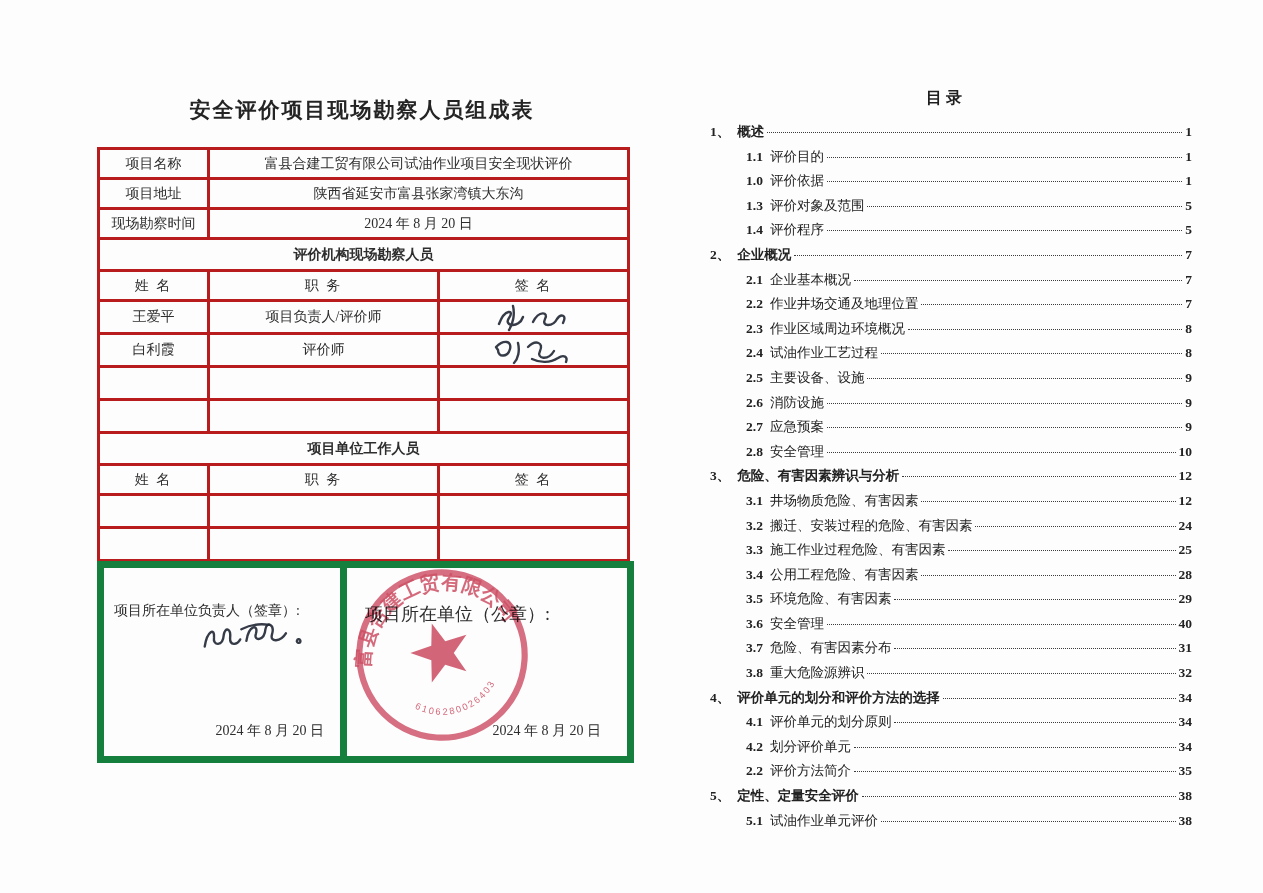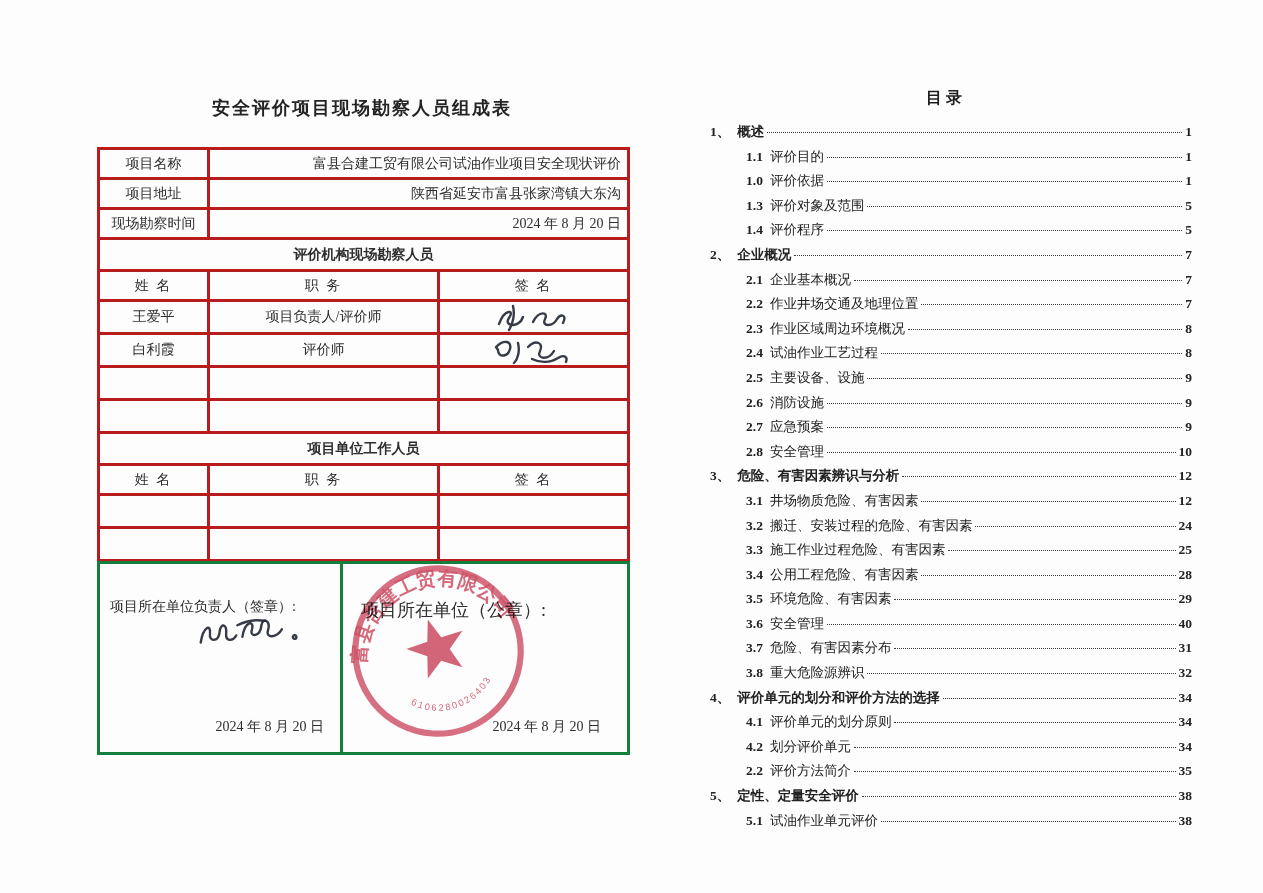--- a/index.html
+++ b/index.html
@@ -6,43 +6,43 @@
   body{
     width:1263px;height:893px;overflow:hidden;position:relative;
     background:#fdfdfd;
     font-family:"Liberation Serif","DejaVu Serif",serif;
     color:#2b2b2b;
   }
   
   .form-title{
     position:absolute;left:97px;top:96px;width:530px;
     text-align:center;font-family:"Liberation Sans","DejaVu Sans",sans-serif;
-    font-weight:bold;font-size:18px;letter-spacing:2px;color:#242424;
+    font-weight:bold;font-size:21px;letter-spacing:2px;color:#242424;
   }
   .form-wrap{position:absolute;left:97px;top:147px;width:530px;}
   table.form{border-collapse:collapse;width:530px;table-layout:fixed;}
   table.form td{
     border:3px solid #b91c1c;font-size:14px;color:#2e2e2e;
     padding:0 6px;overflow:hidden;white-space:nowrap;
   }
   .rh30{height:30px}.rh32{height:32px}.rh33{height:33px}.rh36{height:36px}
   td.lbl{text-align:center;}
-  td.val{text-align:right;padding-left:14px;}
+  td.val{text-align:center;padding-left:14px;}
   td.sec{
     text-align:center;font-family:"Liberation Sans","DejaVu Sans",sans-serif;
     font-weight:bold;font-size:15px;color:#242424;
   }
   td.ch{text-align:center;letter-spacing:2px;margin-top:44px;}
   td.cc{text-align:center;}
   td.sigcell{text-align:center;padding:0;}
   svg.sig{display:inline-block;vertical-align:middle;}
   svg.sig path{fill:none;stroke:#252a38;stroke-width:2.4;stroke-linecap:round;stroke-linejoin:round;opacity:.92;}
   
   table.footerblk{border-collapse:collapse;width:530px;table-layout:fixed;margin-top:-1px;}
-  table.footerblk td{border:3px solid #15803d;vertical-align:top;position:relative;height:188px;padding:0;}
+  table.footerblk td{border:7px solid #15803d;vertical-align:top;position:relative;height:188px;padding:0;}
   .fl-label{position:absolute;top:34px;left:10px;font-size:14px;color:#2e2e2e;white-space:nowrap;}
   .fr-label{position:absolute;top:34px;left:18px;font-size:18px;color:#2e2e2e;white-space:nowrap;z-index:1;}
   .fl-sig{position:absolute;top:48px;left:92px;transform:rotate(-5deg);}
   .f-date{position:absolute;bottom:16px;right:16px;font-size:14px;color:#2e2e2e;}
   .f-date.r{right:26px;}
   
   .seal{
     position:absolute;left:2px;top:-6px;width:186px;height:186px;
     transform:rotate(-18deg);mix-blend-mode:multiply;z-index:2;pointer-events:none;
   }

